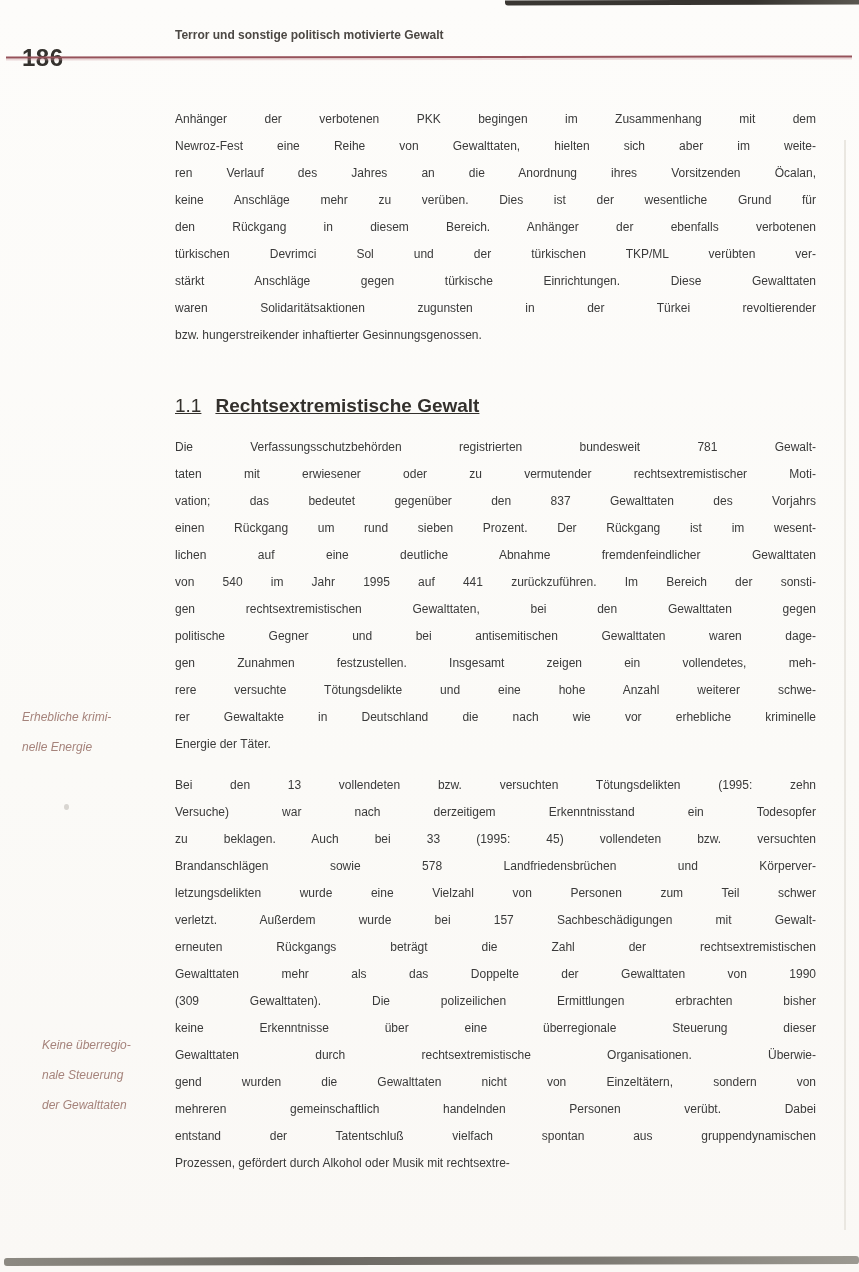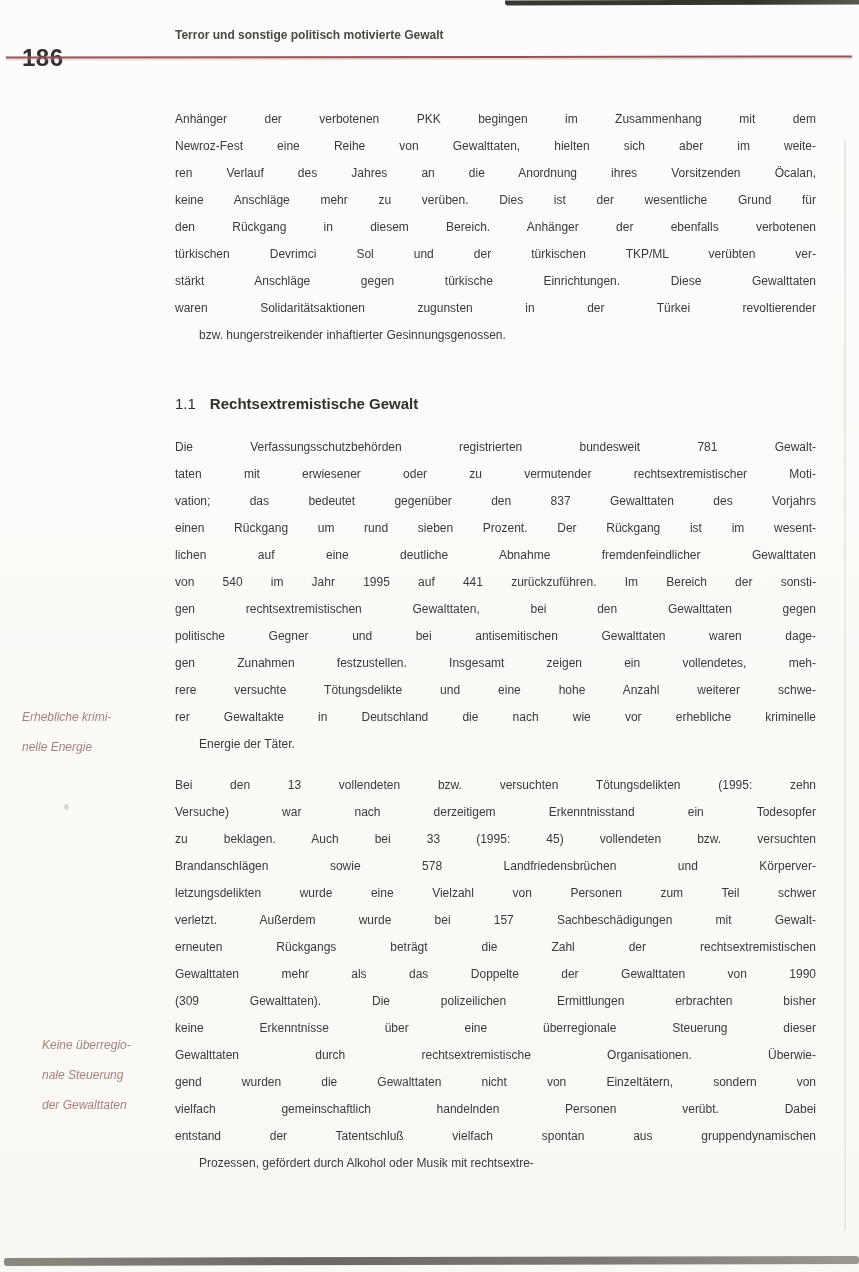--- a/index.html
+++ b/index.html
@@ -91,31 +91,31 @@
     line-height: 27px;
     height: 27px;
     text-align: justify;
     text-align-last: justify;
     text-justify: inter-word;
     white-space: normal;
     color: #3a3a3a;
   }
   .tline.last {
     text-align-last: left;
-    margin-left: 24px;
   }
   .para1 { top: 106px; }
   .para2 { top: 434px; }
   .para3 { top: 772px; }
 
   .section-heading {
     position: absolute;
     left: 175px; top: 395px;
-    font-size: 15px;
+    font-size: 19px;
     color: #33302c;
+    text-decoration: underline;
   }
   .section-heading .num {
     font-weight: normal;
     margin-right: 14px;
   }
   .section-heading .ttl {
     font-weight: bold;
   }
 
   
@@ -187,21 +187,21 @@
       <div class="tline">zu beklagen. Auch bei 33 (1995: 45) vollendeten bzw. versuchten</div>
       <div class="tline">Brandanschlägen sowie 578 Landfriedensbrüchen und Körperver-</div>
       <div class="tline">letzungsdelikten wurde eine Vielzahl von Personen zum Teil schwer</div>
       <div class="tline">verletzt. Außerdem wurde bei 157 Sachbeschädigungen mit Gewalt-</div>
       <div class="tline">erneuten Rückgangs beträgt die Zahl der rechtsextremistischen</div>
       <div class="tline">Gewalttaten mehr als das Doppelte der Gewalttaten von 1990</div>
       <div class="tline">(309 Gewalttaten). Die polizeilichen Ermittlungen erbrachten bisher</div>
       <div class="tline">keine Erkenntnisse über eine überregionale Steuerung dieser</div>
       <div class="tline">Gewalttaten durch rechtsextremistische Organisationen. Überwie-</div>
       <div class="tline">gend wurden die Gewalttaten nicht von Einzeltätern, sondern von</div>
-      <div class="tline">vielfach gemeinschaftlich handelnden Personen verübt. Dabei</div>
+      <div class="tline">mehreren gemeinschaftlich handelnden Personen verübt. Dabei</div>
       <div class="tline">entstand der Tatentschluß vielfach spontan aus gruppendynamischen</div>
       <div class="tline last">Prozessen, gefördert durch Alkohol oder Musik mit rechtsextre-</div>
     </div>
 
   <div class="margin-note note1">
       <div class="mline">Erhebliche krimi-</div>
       <div class="mline last">nelle Energie</div>
     </div>
   <div class="margin-note note2">
       <div class="mline">Keine überregio-</div>

